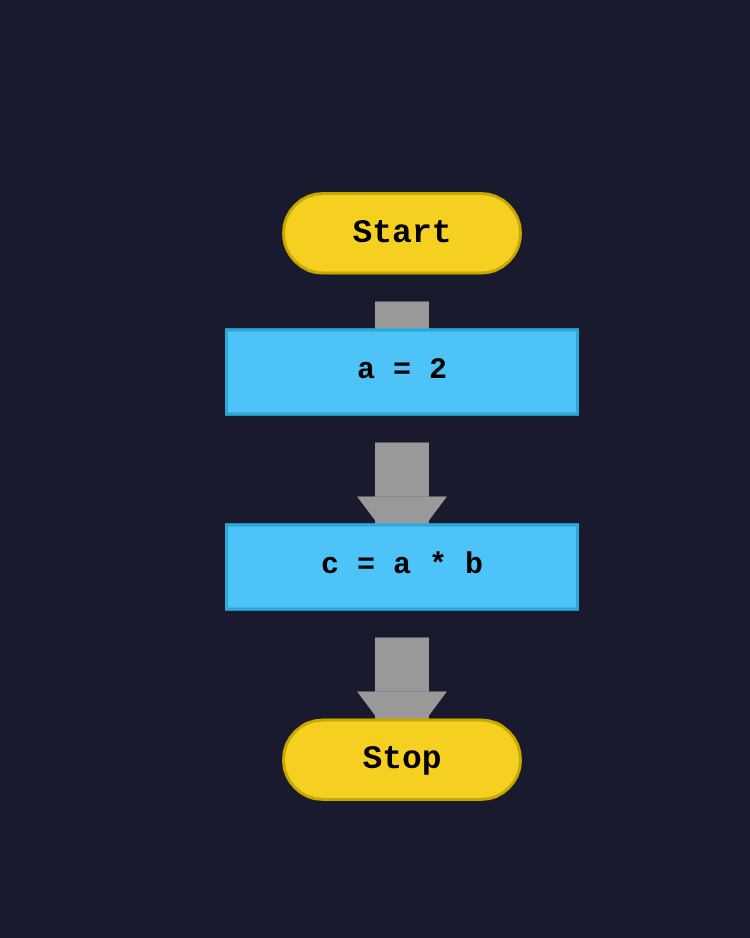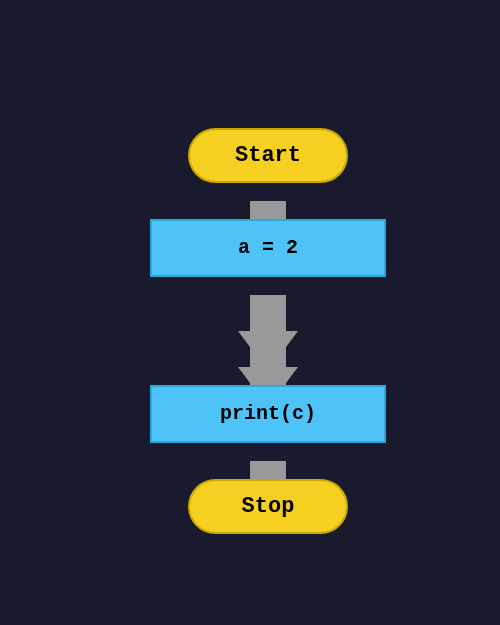--- a/index.html
+++ b/index.html
@@ -93,29 +93,29 @@
     <div class="arrow-shaft"></div>
     <div class="arrow-head"></div>
   </div>
 
 
   <div class="arrow">
     <div class="arrow-shaft"></div>
     <div class="arrow-head"></div>
   </div>
 
+  <div class="rect">
+    <span>c = a * b</span>
+  </div>
 
   <div class="arrow">
     <div class="arrow-shaft"></div>
     <div class="arrow-head"></div>
   </div>
 
-  <div class="rect">
-    <span>print(c)</span>
-  </div>
 
   <div class="arrow">
     <div class="arrow-shaft"></div>
     <div class="arrow-head"></div>
   </div>
 
   <div class="oval">
     <span>Stop</span>
   </div>
 

